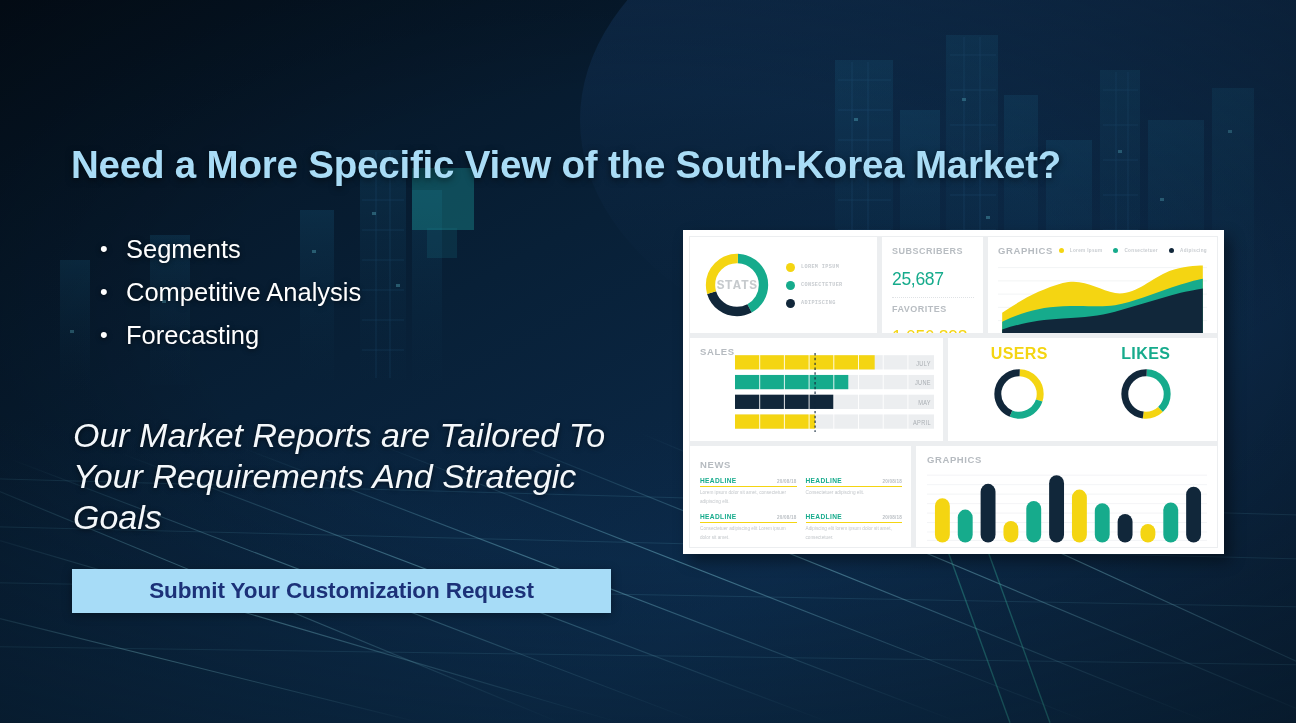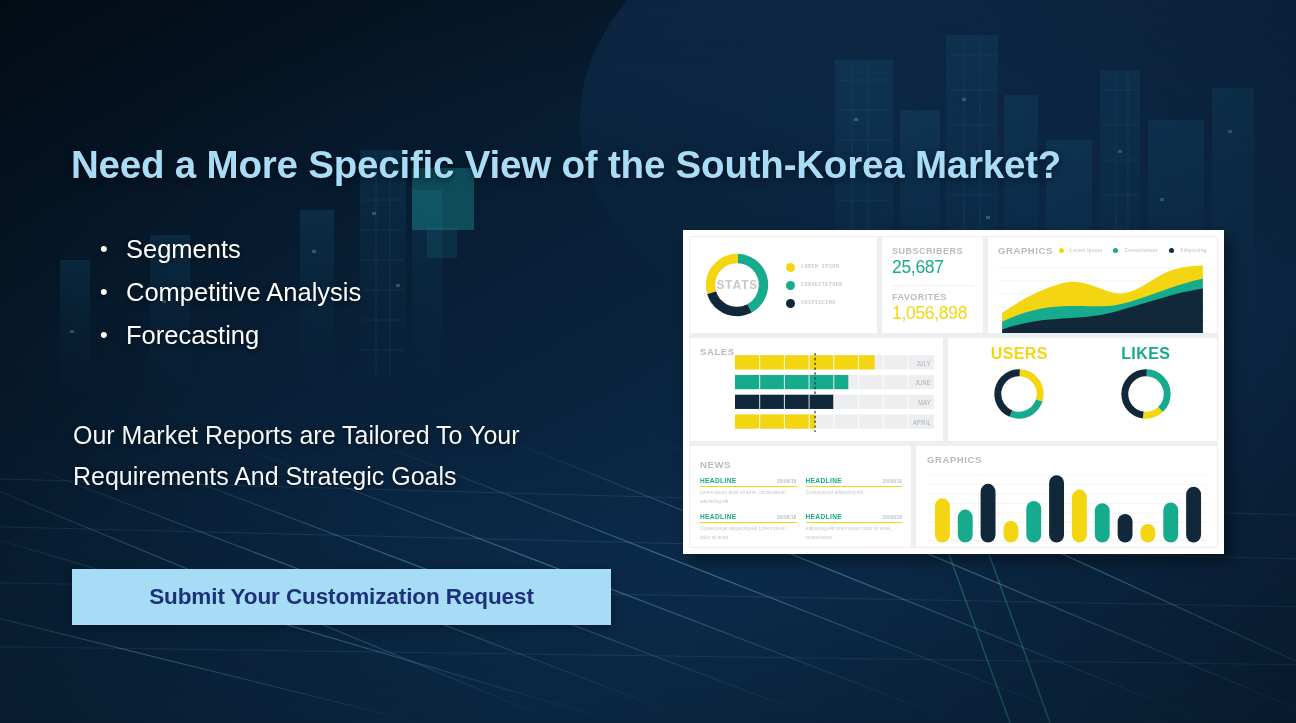--- a/index.html
+++ b/index.html
@@ -53,27 +53,27 @@
     font-size: 25.5px; color: #ffffff;
     line-height: 43px; padding-left: 30px;
     text-shadow: 0 1px 5px rgba(0,0,0,0.6);
   }
   #bullets li::before {
     content: "•"; position: absolute; left: 4px; top: -1px;
     font-size: 22px; color: #ffffff;
   }
   #tagline {
     position: absolute; left: 73px; top: 377px; width: 600px;
-    font-size: 25px; color: #f4f8fb;
+    font-size: 34px; font-style: italic; color: #f4f8fb;
     line-height: 41px;
     text-shadow: 0 1px 5px rgba(0,0,0,0.6);
   }
   #cta {
     position: absolute; left: 72px; top: 531px;
-    width: 539px; height: 56px;
+    width: 539px; height: 44px;
     background: #a7dcf7;
     display: flex; align-items: center; justify-content: center;
     cursor: pointer;
     box-shadow: 0 2px 9px rgba(0,0,0,0.35);
   }
   #cta span {
     font-size: 22.5px; font-weight: bold; color: #1c3178;
     letter-spacing: -0.1px;
   }
 
@@ -112,21 +112,21 @@
     font-size: 13px; font-weight: bold; color: #c6cacd; letter-spacing: 0.3px;
   }
   .legend { margin-left: 14px; display: flex; flex-direction: column; gap: 9px; }
   .legend-row { display: flex; align-items: center; gap: 6px; }
   .legend-dot { width: 9px; height: 9px; border-radius: 50%; flex: 0 0 9px; }
   .legend-txt { font-size: 5.2px; font-weight: bold; color: #c8ccd0; letter-spacing: 0.35px; }
 
   
   .c-kpi { width: 101px; padding: 9px 9px 0 10px; }
   .kpi-lbl { font-size: 9px; color: #b8bdc2; letter-spacing: 0.5px; font-weight: bold; }
-  .kpi-val { font-size: 17.5px; font-weight: normal; margin-top: 1px; letter-spacing: -0.3px; }
+  .kpi-val { font-size: 17.5px; font-weight: normal; margin-top: 13px; letter-spacing: -0.3px; }
   .kpi-sep { border-top: 1.5px dotted #dfe2e5; margin: 7px 0 6px; }
 
   
   .c-area { flex: 1; padding: 8px 10px 6px 10px; display: flex; flex-direction: column; }
   .area-head { display: flex; align-items: center; justify-content: space-between; }
   .area-legend { display: flex; gap: 11px; }
   .area-legend .legend-txt { font-size: 4.6px; }
   .area-body { flex: 1; margin-top: 5px; position: relative; }
 
   

